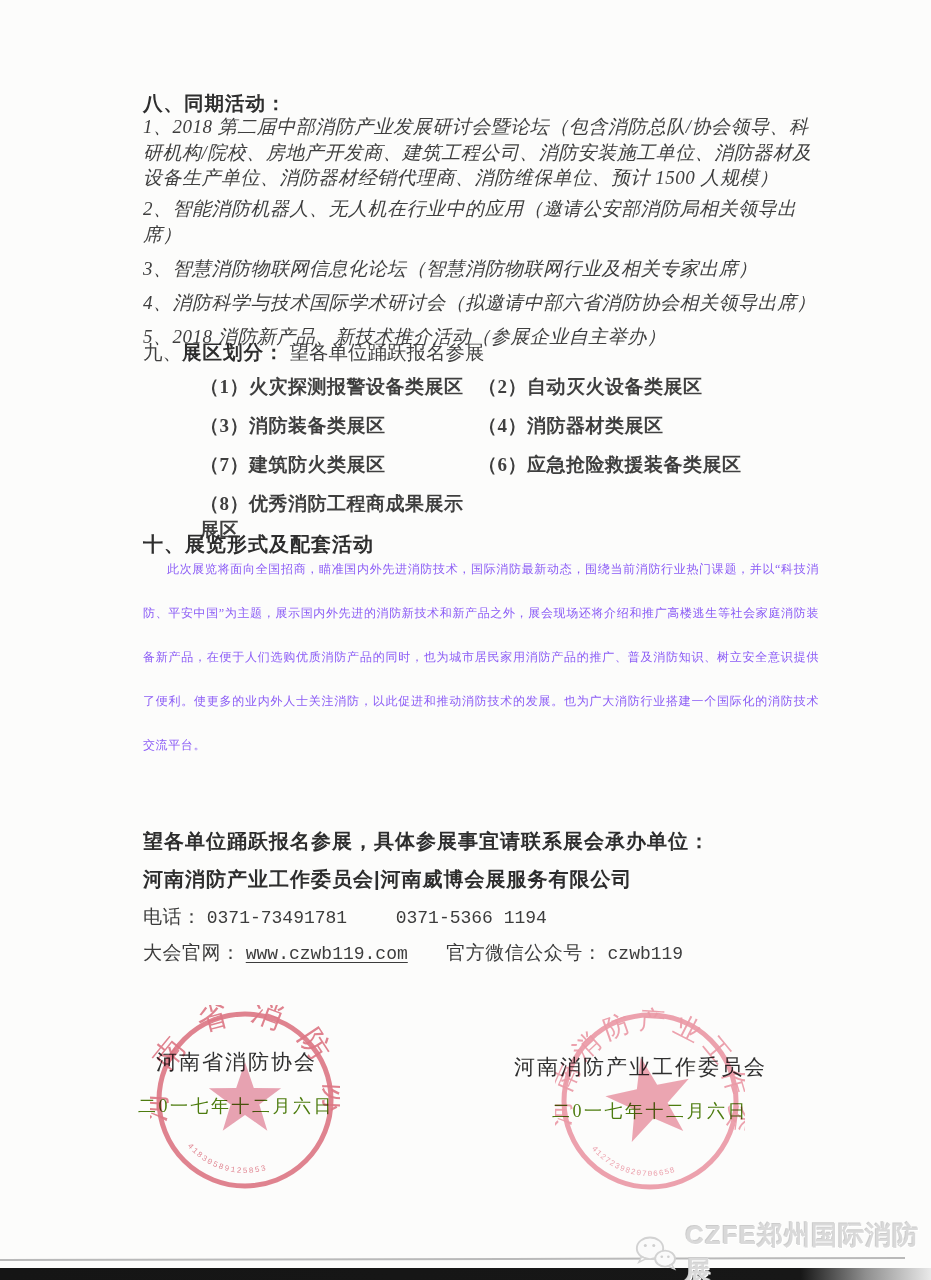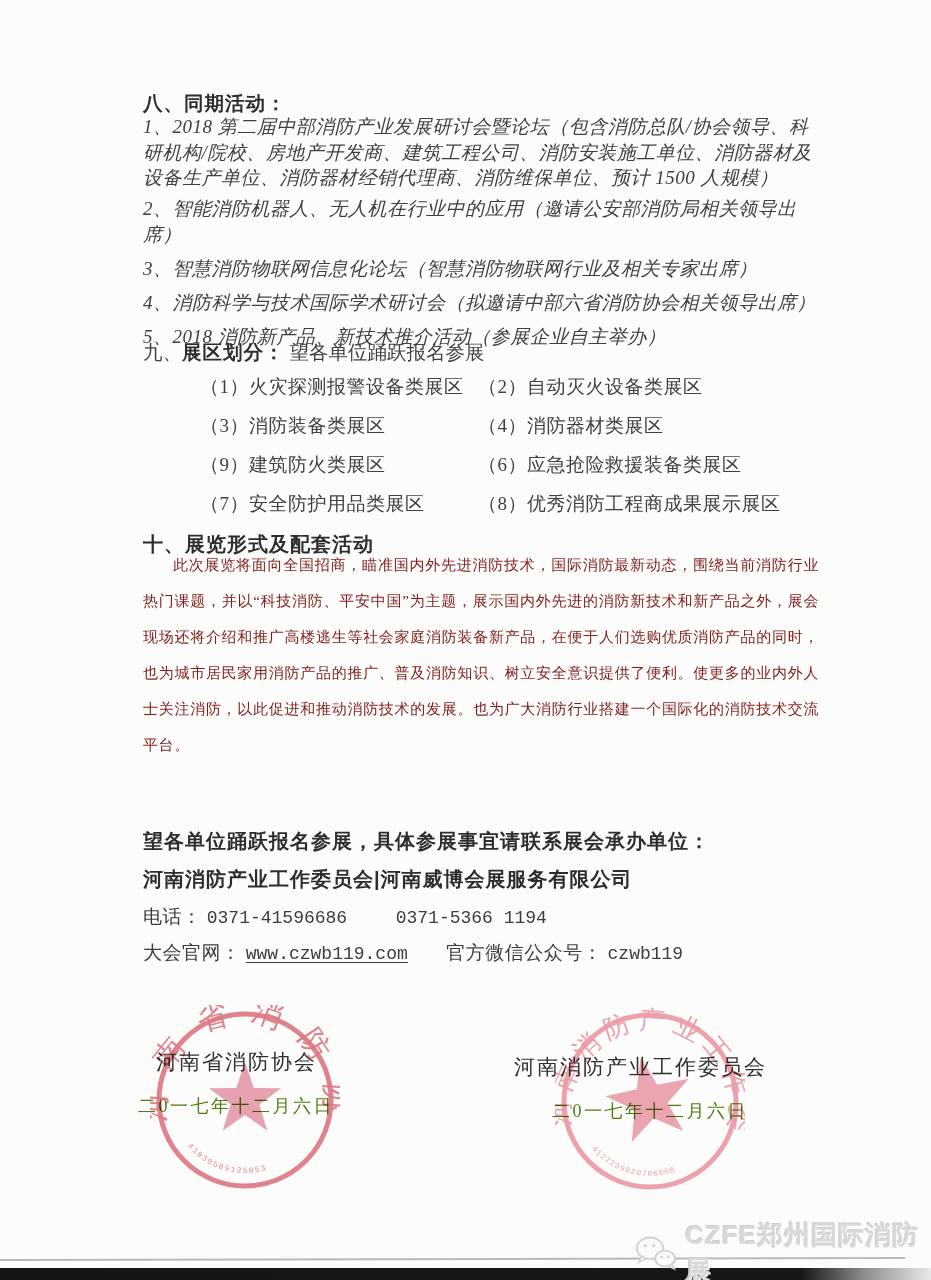--- a/index.html
+++ b/index.html
@@ -4,22 +4,22 @@
 <style>
   html,body{margin:0;padding:0;}
   body{width:931px;height:1280px;position:relative;background:#fdfdfc;overflow:hidden;
        font-family:"Liberation Serif",serif;color:#3f3f3f;}
   .page{position:absolute;inset:0;background:#fcfcfb;padding-left:7px;}
   .abs{position:absolute;}
   .col{left:143px;width:676px;}
   .body-text{font-size:19px;line-height:25.5px;letter-spacing:0.5px;color:#3f3f3f;font-style:italic;}
   .h-sans{font-family:"Liberation Sans",sans-serif;font-weight:700;color:#2d2d2d;font-size:19.5px;letter-spacing:1px;}
   .item{margin-bottom:8.5px;}
-  .zones{display:grid;grid-template-columns:278px auto;row-gap:13px;margin-left:57px;font-size:19px;letter-spacing:0.5px;color:#3f3f3f;}
-  .para{font-size:15px;line-height:36px;text-indent:2em;text-align:justify;letter-spacing:0.6px;color:#7f1d1d;}
+  .zones{display:grid;grid-template-columns:278px auto;row-gap:13px;margin-left:57px;font-size:19px;letter-spacing:0.5px;color:#3f3f3f;font-weight:bold;}
+  .para{font-size:12px;line-height:44px;text-indent:2em;text-align:justify;letter-spacing:0.6px;color:#8b5cf6;}
   .contact-line{font-size:19px;letter-spacing:0.5px;color:#3c3c3c;}
   .url{text-decoration:underline;text-underline-offset:3px;font-family:"Liberation Mono",monospace;font-size:18px;letter-spacing:0;}
   .mono{font-family:"Liberation Mono",monospace;font-size:18px;letter-spacing:0;}
   .seal{mix-blend-mode:multiply;opacity:0.92;z-index:5;}
   .sig-org{font-size:21px;letter-spacing:2px;color:#2f2f2f;z-index:3;}
   .sig-date{font-size:18px;letter-spacing:2.5px;color:#4d7c0f;z-index:3;}
   .watermark{display:flex;align-items:center;gap:8px;z-index:2;}
   .wm-text{font-family:"Liberation Sans",sans-serif;font-size:26px;font-weight:700;color:#d9d9d9;
            text-shadow:1px 1px 0 #ffffff,-1px -1px 0 #cccccc;letter-spacing:1px;}
   .scan-line{left:0;top:1258px;width:905px;height:2px;background:#b9b9b9;transform:rotate(-0.12deg);}
@@ -42,35 +42,34 @@
 
   <div class="abs col" style="top:339px;font-size:19.5px;">
     <span>九、</span><span class="h-sans">展区划分：</span>
     <span>望各单位踊跃报名参展</span>
   </div>
   <div class="abs col zones" style="top:374px;">
     <div>（1）火灾探测报警设备类展区</div>
     <div>（2）自动灭火设备类展区</div>
     <div>（3）消防装备类展区</div>
     <div>（4）消防器材类展区</div>
-    <div>（9）建筑防火类展区</div>
+    <div>（7）建筑防火类展区</div>
     <div>（6）应急抢险救援装备类展区</div>
-    <div>（7）安全防护用品类展区</div>
     <div>（8）优秀消防工程商成果展示展区</div>
   </div>
 
   <div class="abs col h-sans" style="top:514px;font-size:20px;margin-top:17px;">十、展览形式及配套活动</div>
   <div class="abs col para" style="top:547px;">此次展览将面向全国招商，瞄准国内外先进消防技术，国际消防最新动态，围绕当前消防行业热门课题，并以“科技消防、平安中国”为主题，展示国内外先进的消防新技术和新产品之外，展会现场还将介绍和推广高楼逃生等社会家庭消防装备新产品，在便于人们选购优质消防产品的同时，也为城市居民家用消防产品的推广、普及消防知识、树立安全意识提供了便利。使更多的业内外人士关注消防，以此促进和推动消防技术的发展。也为广大消防行业搭建一个国际化的消防技术交流平台。</div>
 
   <div class="abs col h-sans" style="top:866px;font-size:20px;">河南消防产业工作委员会|河南威博会展服务有限公司</div>
   <div class="abs col h-sans" style="top:828px;font-size:20px;">望各单位踊跃报名参展，具体参展事宜请联系展会承办单位：</div>
 
   <div class="abs col contact-line" style="top:904px;">
     <span>电话：</span>
-    <span class="mono">0371-41596686</span>
+    <span class="mono">0371-73491781</span>
     <span style="display:inline-block;width:38px;"></span>
     <span class="mono">0371-5366 1194</span>
   </div>
 
   <div class="abs col contact-line" style="top:940px;">
     <span>大会官网：</span>
     <span class="url">www.czwb119.com</span>
     <span style="display:inline-block;width:28px;"></span>
     <span>官方微信公众号：</span>
     <span class="mono">czwb119</span>

